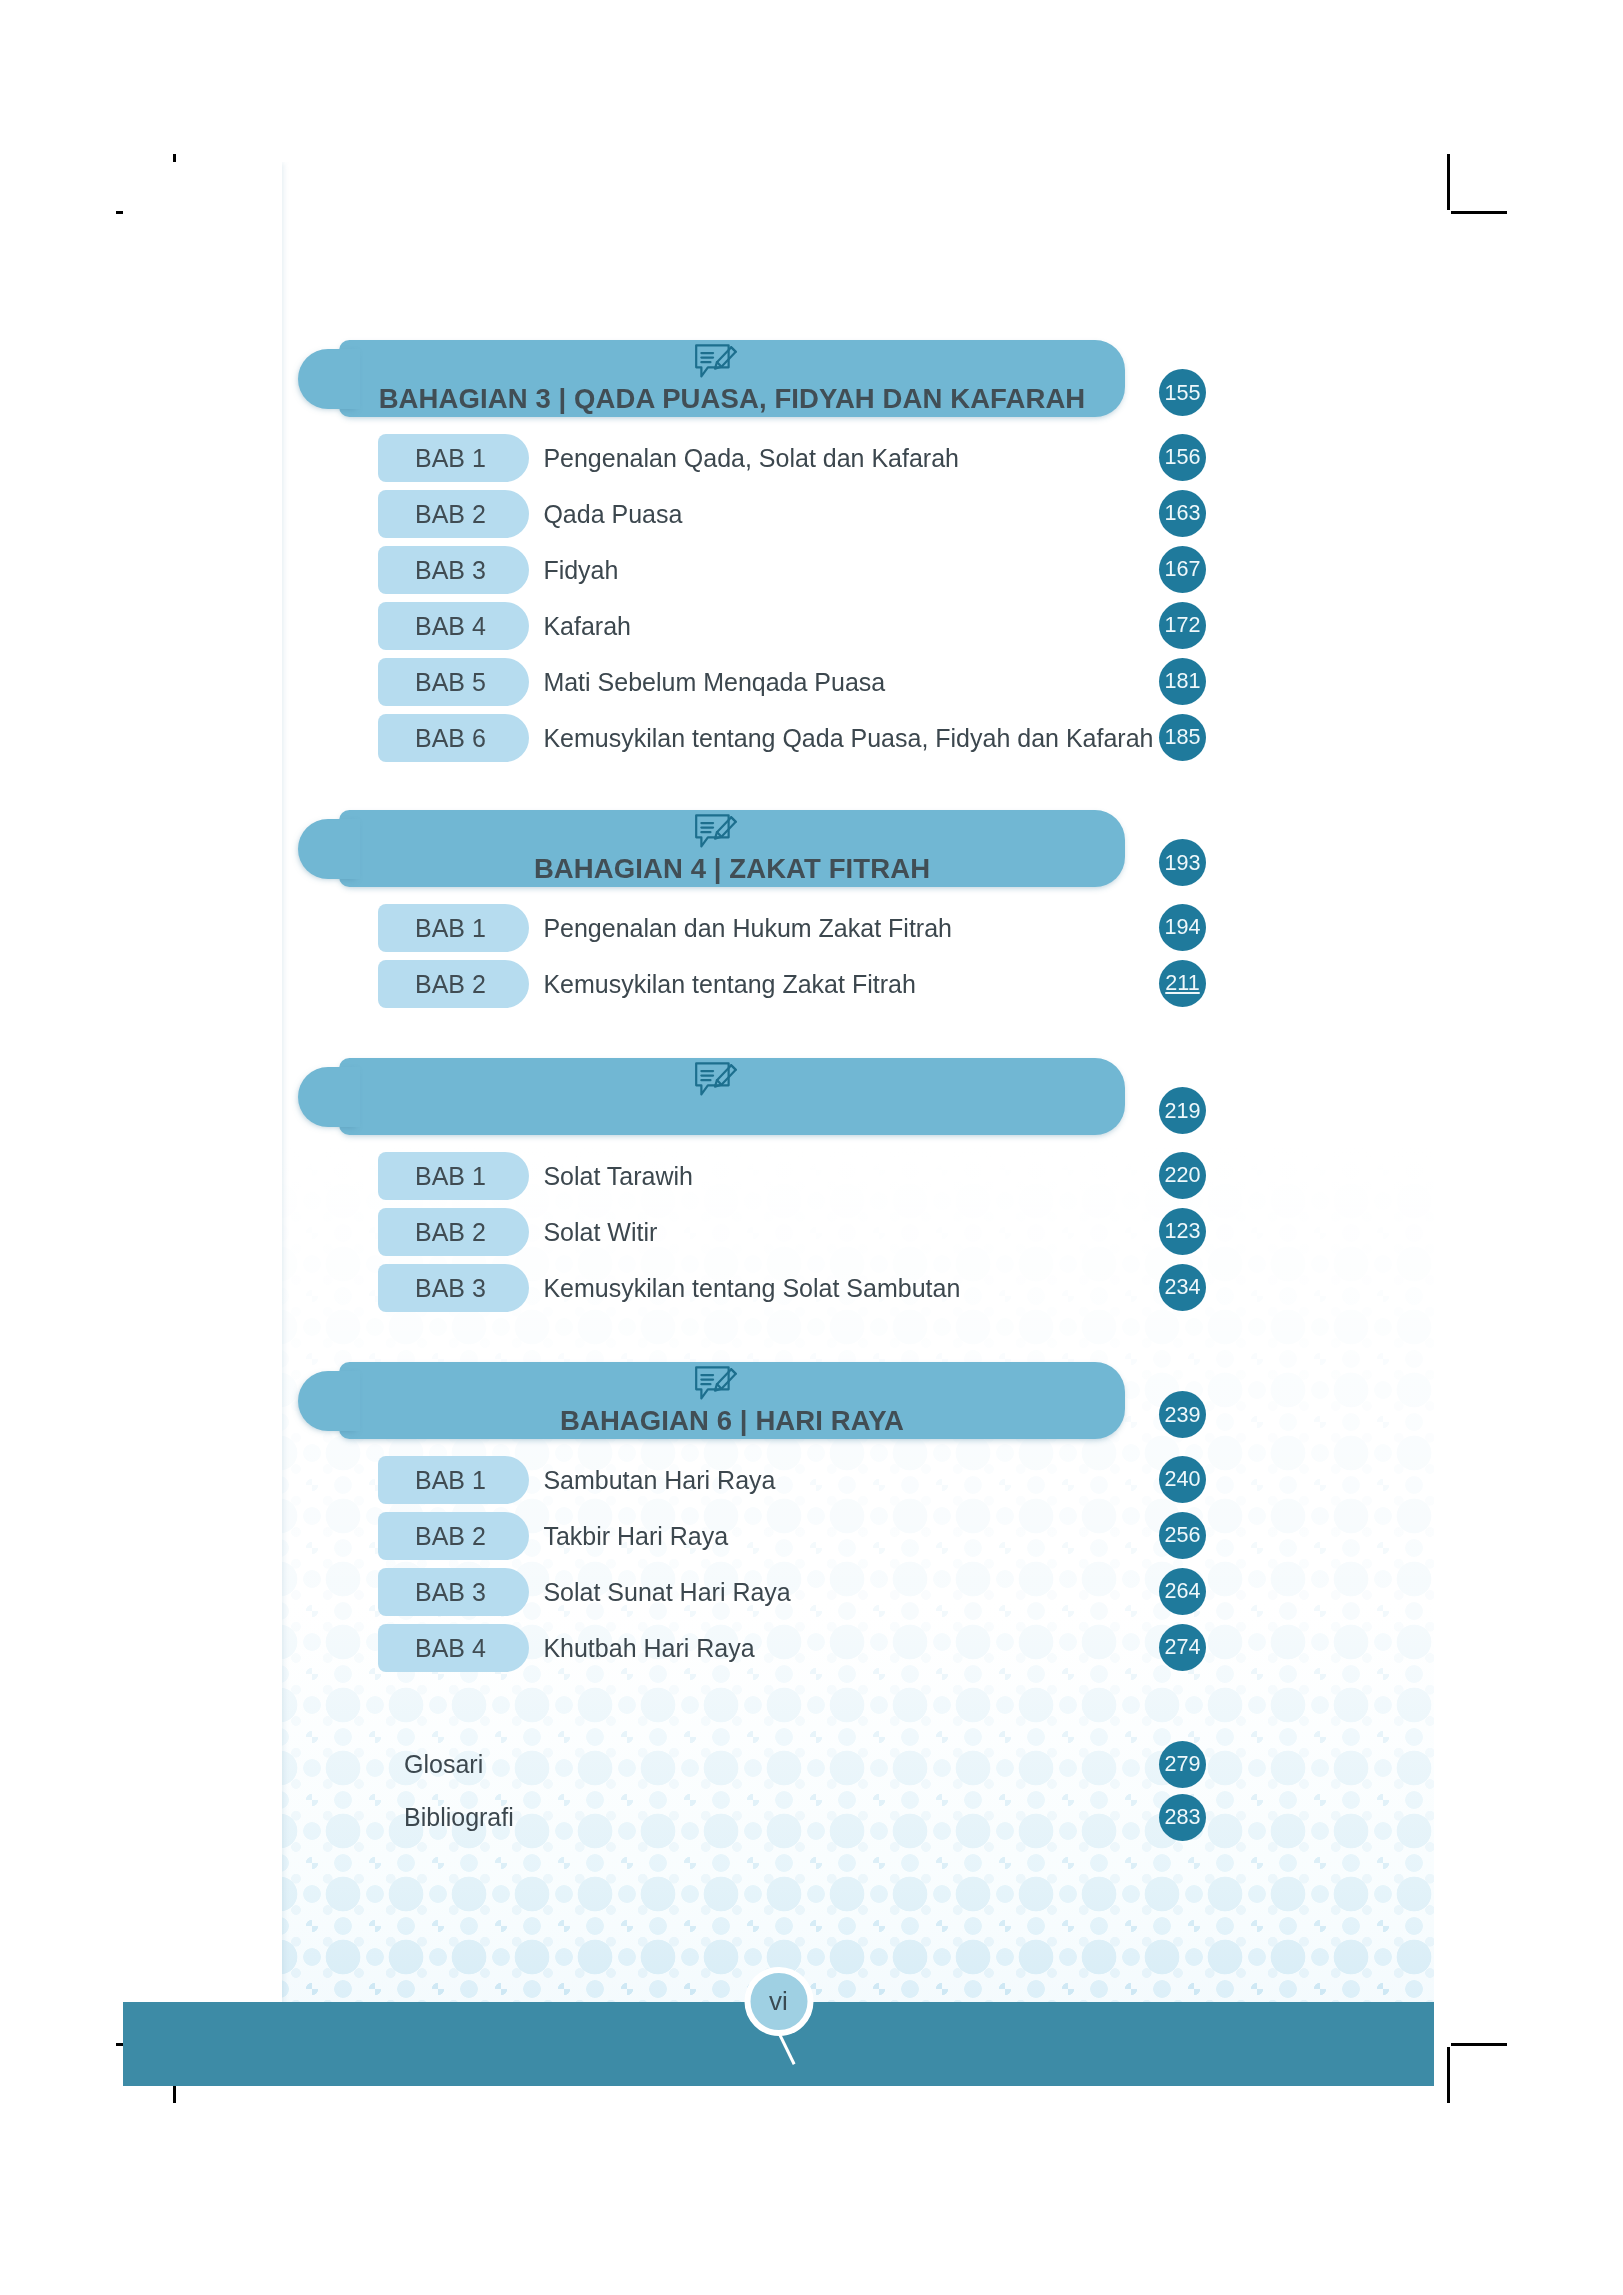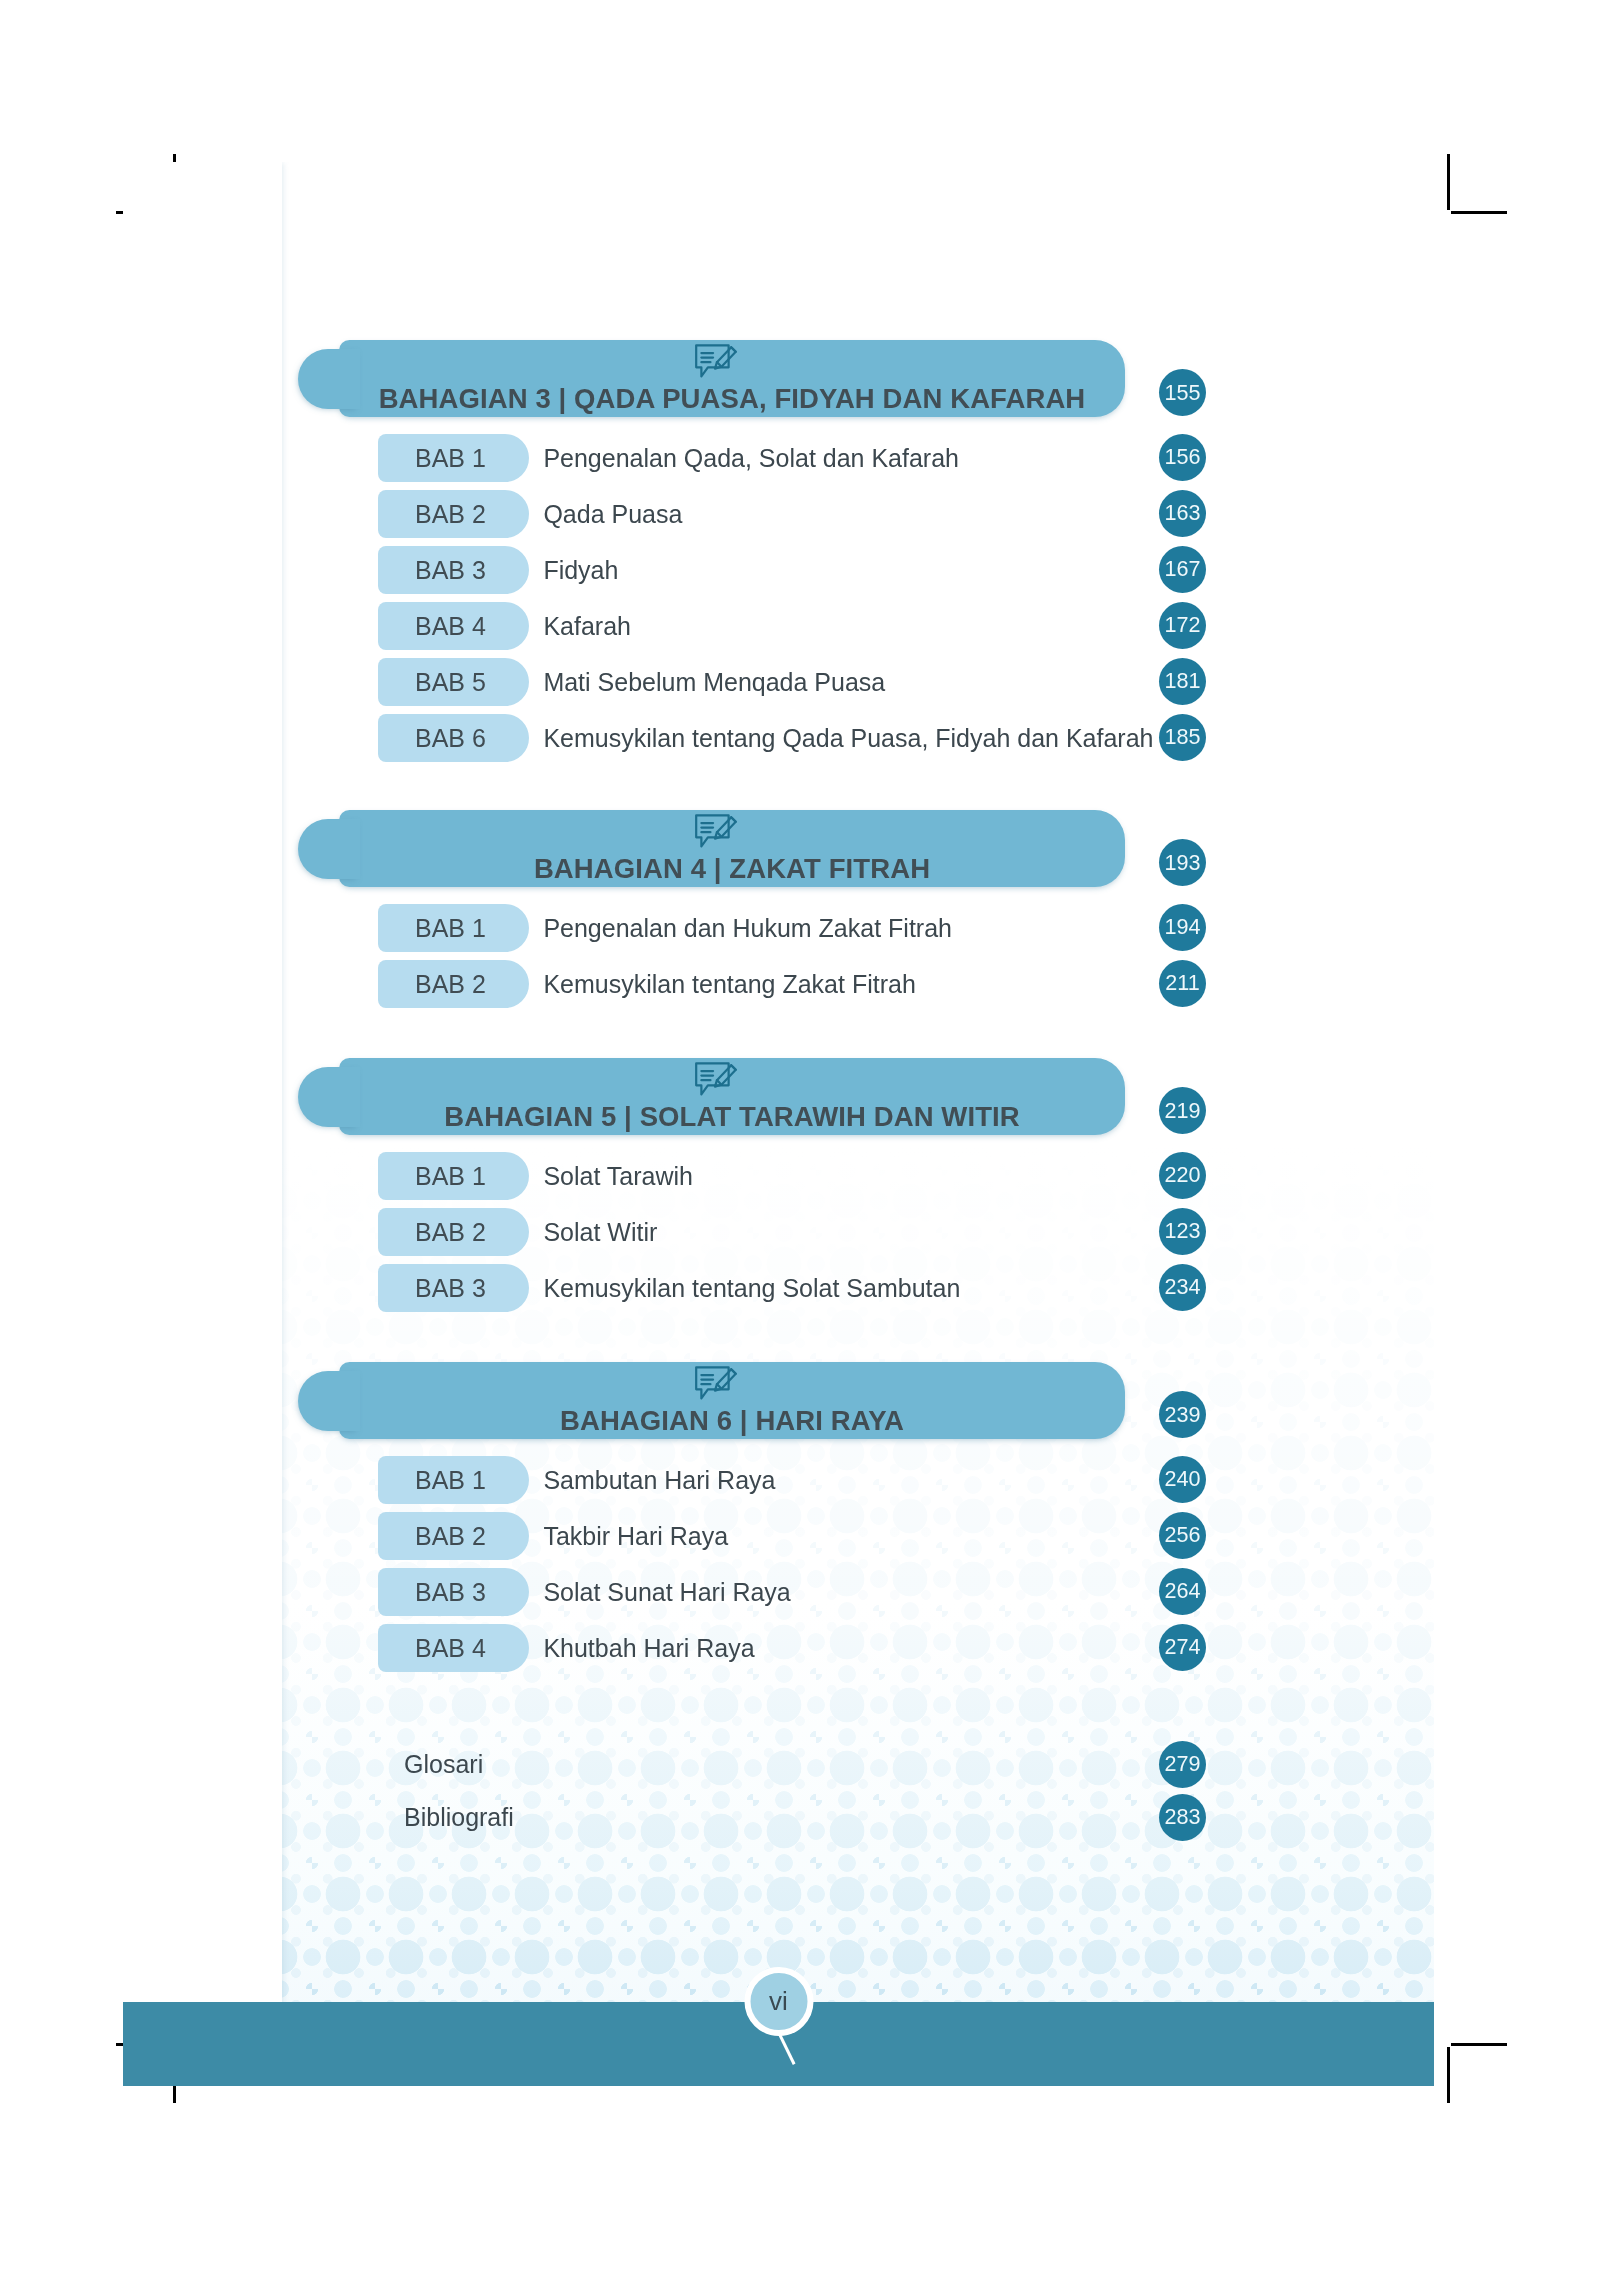--- a/index.html
+++ b/index.html
@@ -171,36 +171,35 @@
         <div class="pg head" style="top: 29px;">193</div>
         <div class="rows">
           <div class="row">
             <span class="bab">BAB 1</span>
             <span class="row-title">Pengenalan dan Hukum Zakat Fitrah</span>
             <div class="pg row" style="top: 3.9px;">194</div>
           </div>
           <div class="row">
             <span class="bab">BAB 2</span>
             <span class="row-title">Kemusykilan tentang Zakat Fitrah</span>
-            <div class="pg row" style="top: 3.9px;">211</div>
+            <div class="pg row" style="top: 3.9px; text-decoration: underline;">211</div>
           </div>
         </div>
       </div>
       <div class="section" style="position: absolute; left: 0px; right: 0px; top: 896px;">
         <div class="sec-head">
           <span class="sec-icon"><svg viewBox="0 0 74 66" width="48" height="43" fill="none" stroke="#1d6f8e" stroke-width="3.4" stroke-linecap="round" stroke-linejoin="round">
               <path d="M8 8 H58 V42 H26 L16 56 V42 H8 Z"></path>
               <path d="M16 20 H34"></path>
               <path d="M16 27 H34"></path>
               <path d="M16 34 H30"></path>
               <path d="M40 34 L62 11 L69 18 L47 41 L37 44 Z"></path>
               <path d="M62 11 L69 18"></path>
               <path d="M40 34 L47 41"></path>
             </svg></span>
-          <span class="sec-title">BAHAGIAN 5 | SOLAT TARAWIH DAN WITIR</span>
         </div>
         <div class="pg head" style="top: 29px;">219</div>
         <div class="rows">
           <div class="row">
             <span class="bab">BAB 1</span>
             <span class="row-title">Solat Tarawih</span>
             <div class="pg row" style="top: 3.9px;">220</div>
           </div>
           <div class="row">
             <span class="bab">BAB 2</span>

